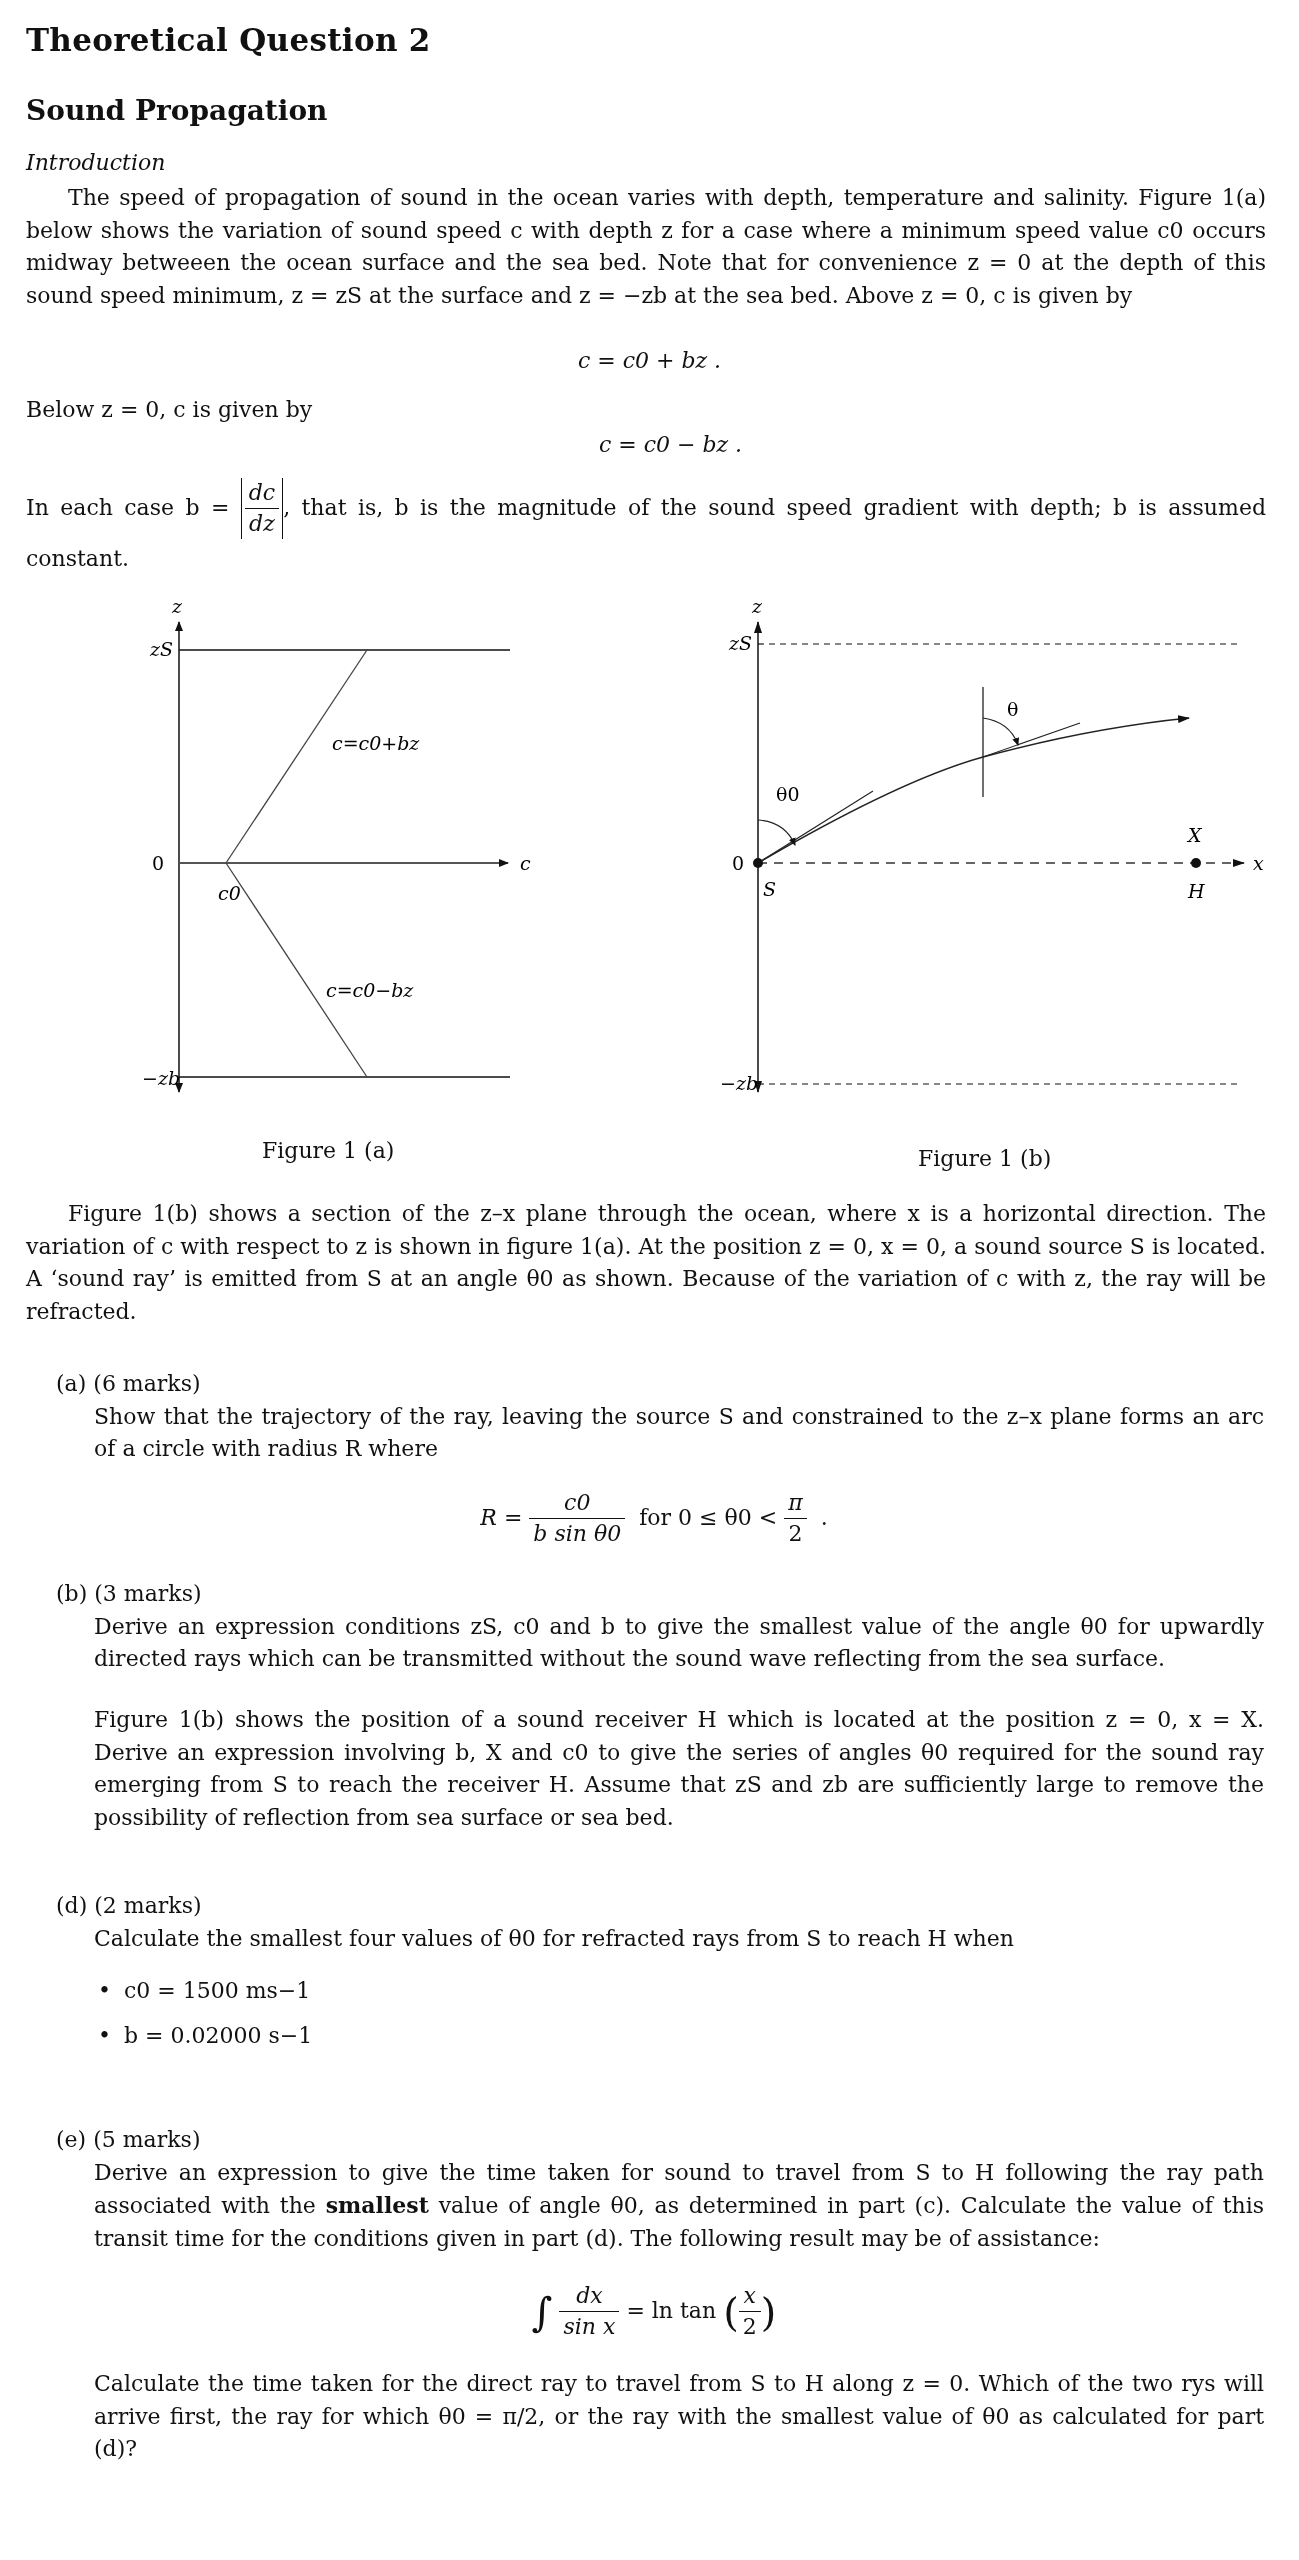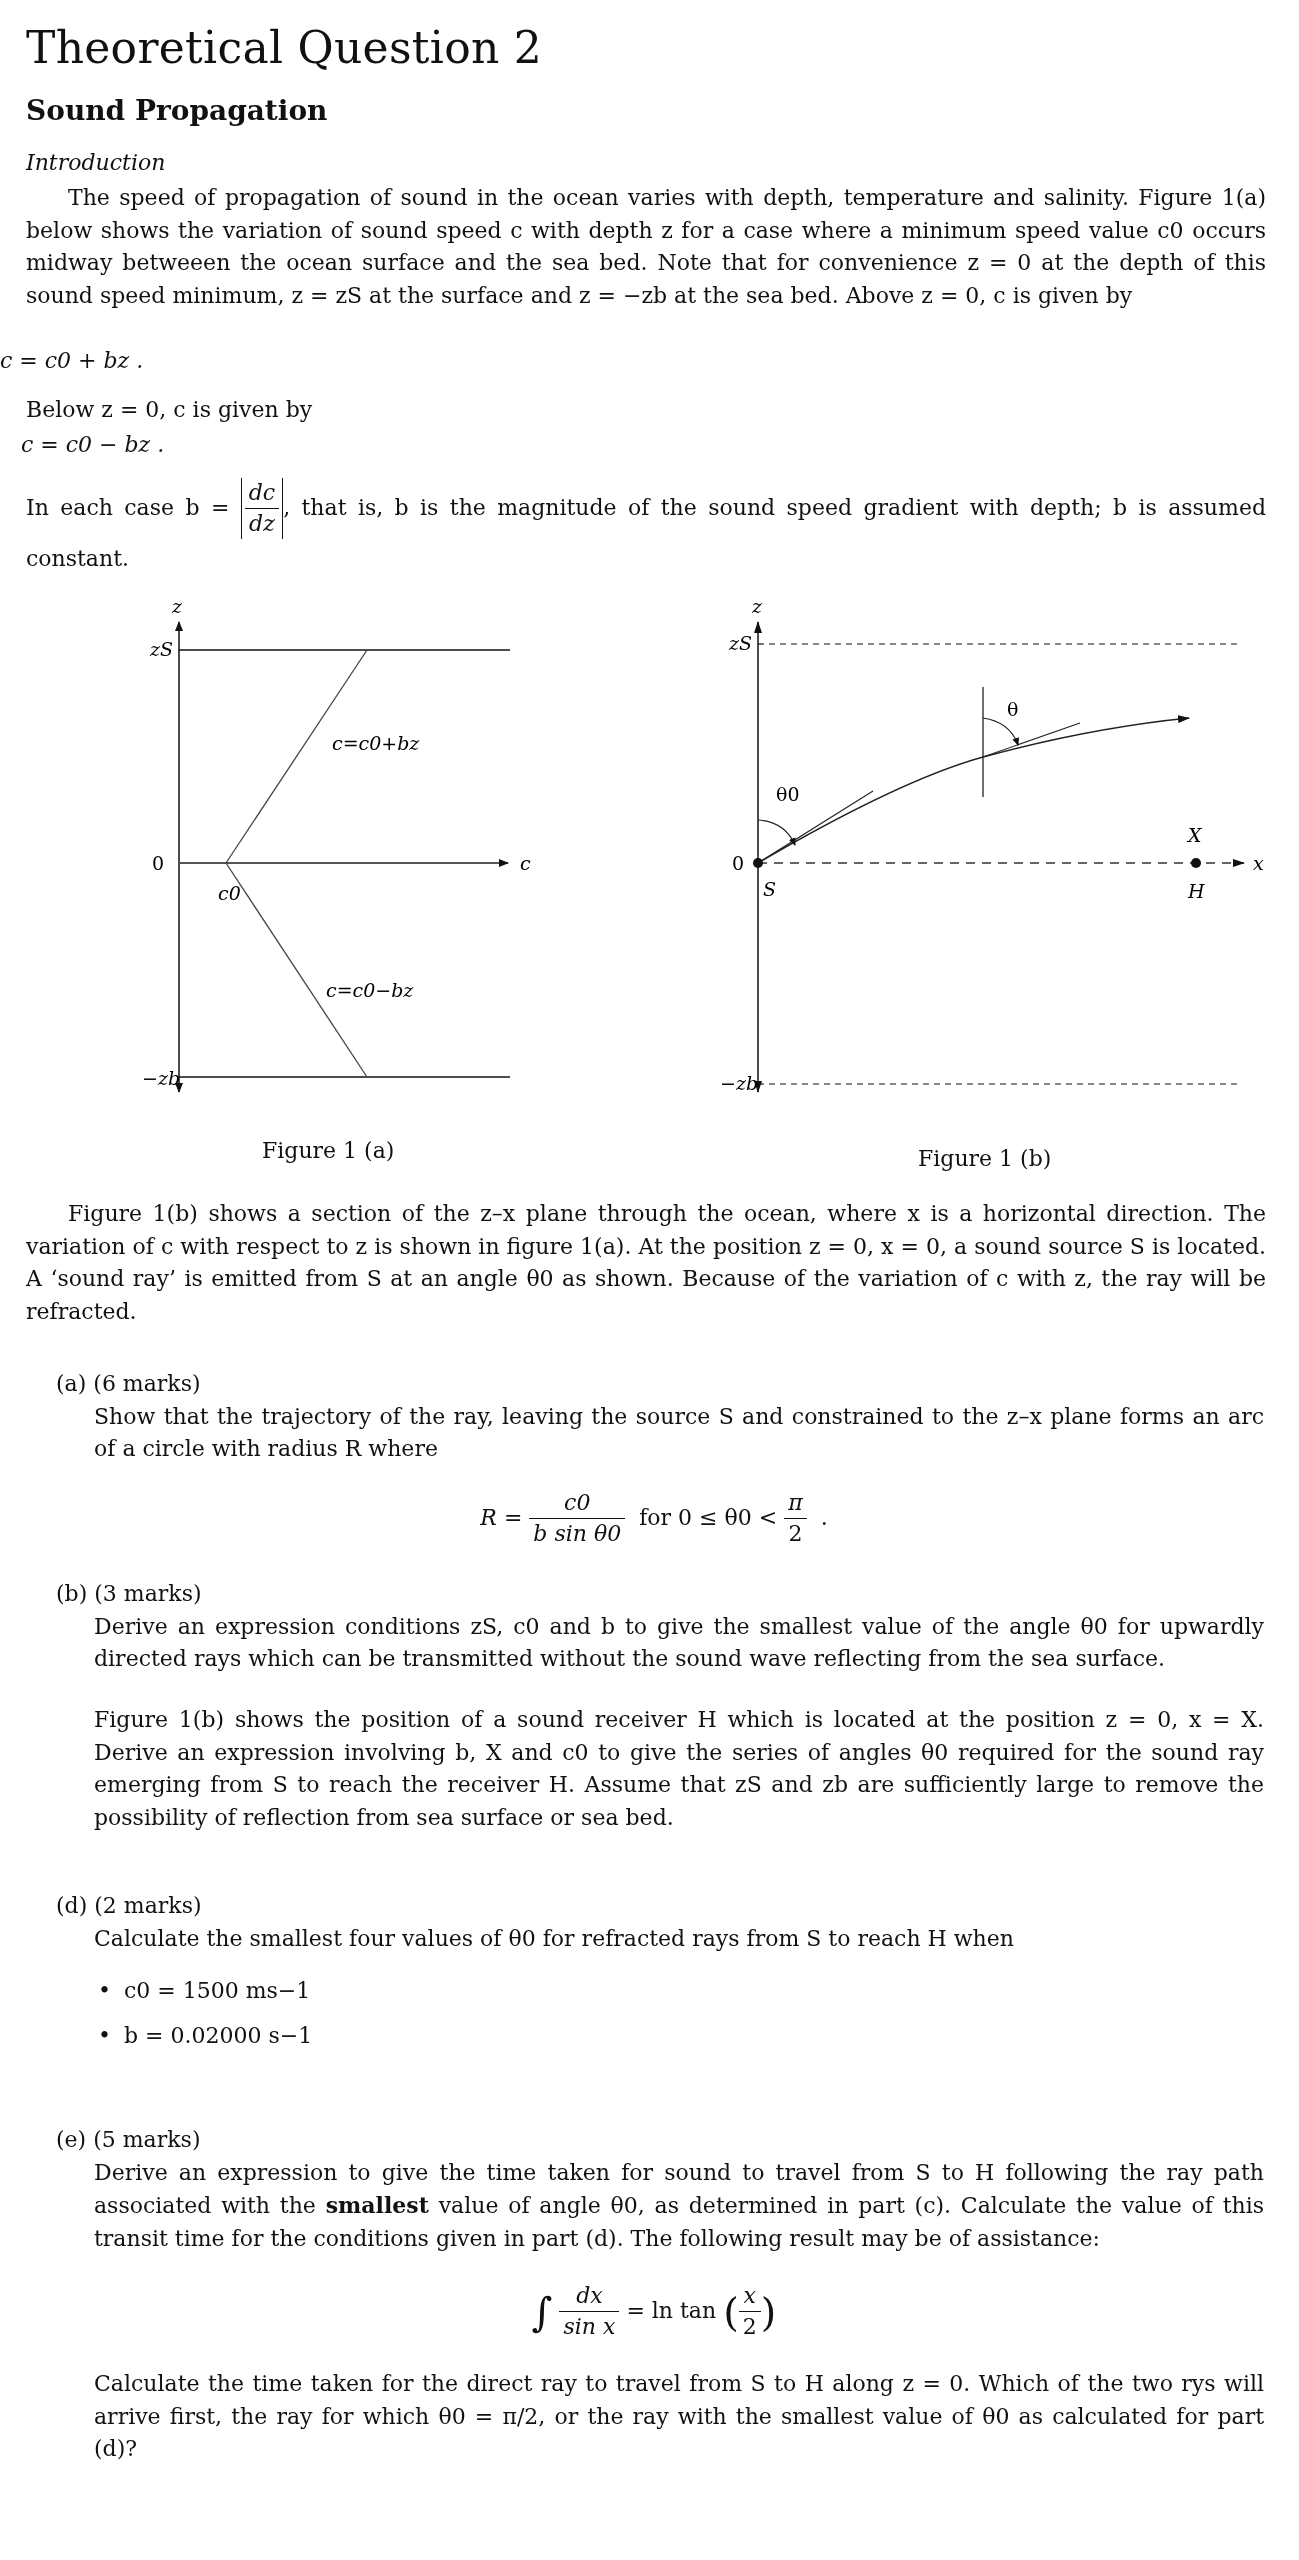--- a/index.html
+++ b/index.html
@@ -1,25 +1,25 @@
 <!DOCTYPE html>
 <html><head>
 <meta charset="utf-8">
 <style>
   html, body { margin:0; padding:0; background:#ffffff; }
   body { width:1299px; height:2560px; position:relative; overflow:hidden;
          font-family:"DejaVu Serif","Liberation Serif",serif; color:#111; }
   .abs { position:absolute; }
-  .title { left:26px; top:22px; font-size:44px; font-weight:normal; letter-spacing:0.3px; }
+  .title { left:26px; top:22px; font-size:31px; font-weight:bold; letter-spacing:0.3px; }
   .subtitle { left:26px; top:94px; font-size:28px; font-weight:bold; }
   .intro-label { left:26px; top:150px; font-size:22px; font-style:italic; }
   .para { font-size:22px; line-height:32.5px; text-align:justify; }
   .para p { margin:0; }
   .indent { text-indent:42px; }
-  .eq { font-size:22px; font-style:italic; }
+  .eq { font-size:22px; text-align:center; font-style:italic; }
   i, .it { font-style:italic; }
   .frac { display:inline-block; vertical-align:middle; text-align:center; font-style:italic; }
   .frac .num { display:block; padding:0 4px; border-bottom:1.5px solid #111; line-height:30px; }
   .frac .den { display:block; padding:0 4px; line-height:30px; }
   .abs-bar { display:inline-block; border-left:1.5px solid #111; border-right:1.5px solid #111; padding:0 3px; vertical-align:middle; }
   .part { left:44px; width:1220px; font-size:22px; line-height:32.5px; }
   .part .head { margin-left:12px; }
   .part .body { margin-left:50px; text-align:justify; }
   .bullets { list-style:none; margin:12px 0 0 0; padding:0 0 0 80px; }
   .bullets li { margin:0 0 12px 0; position:relative; }

